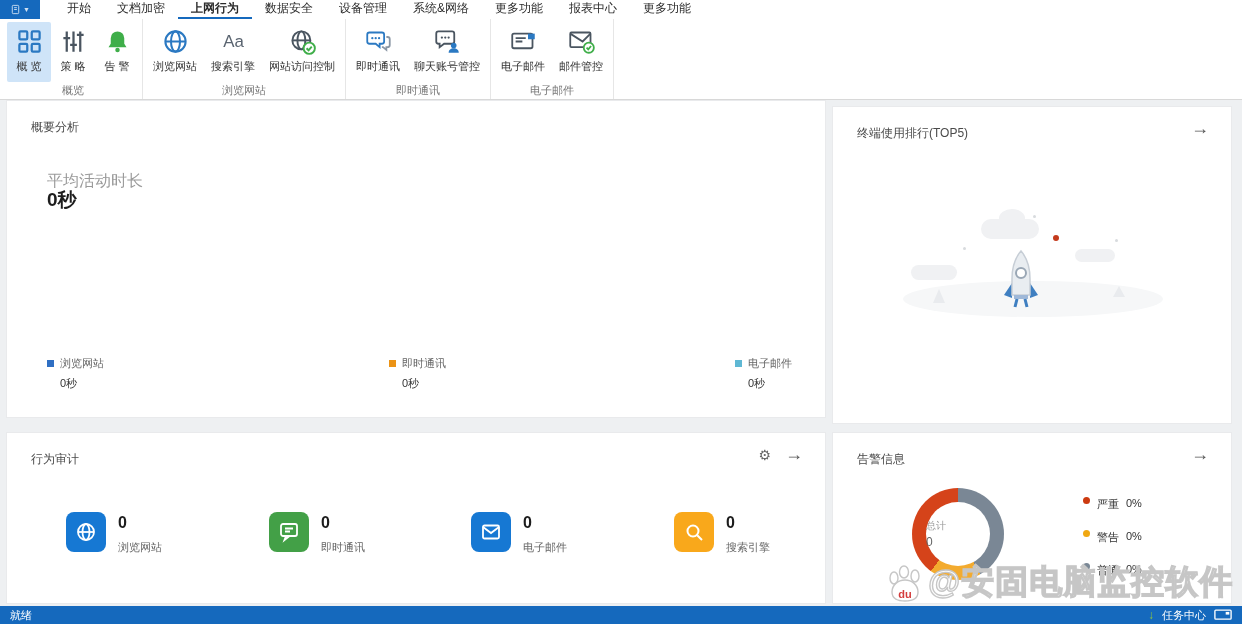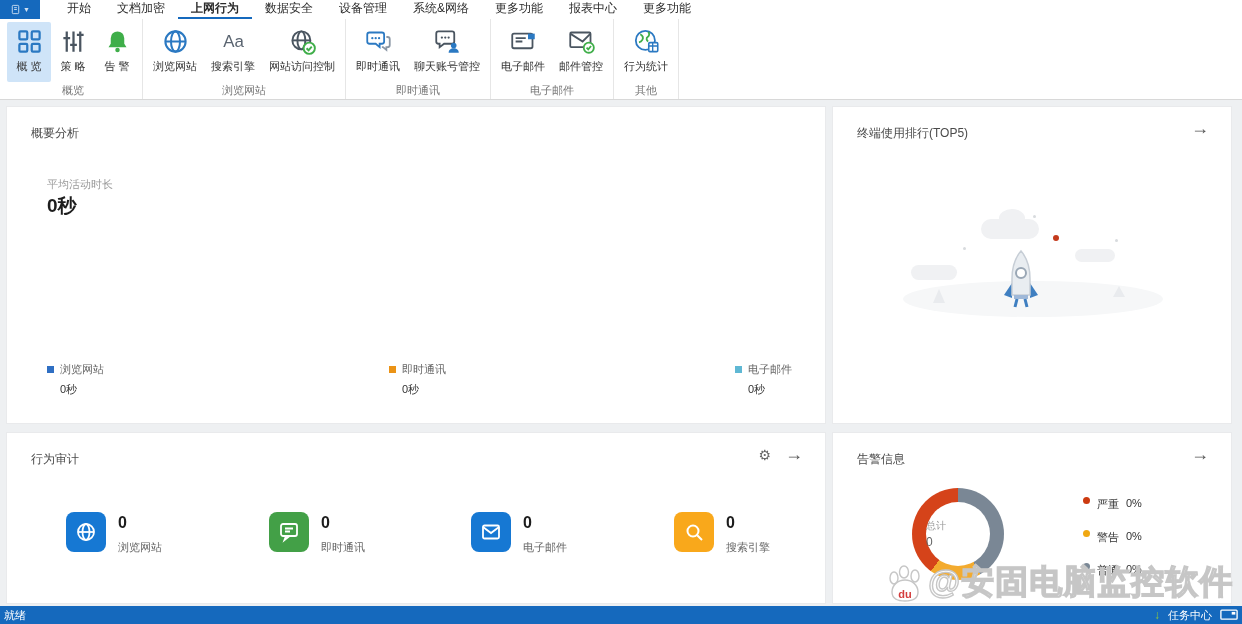--- a/index.html
+++ b/index.html
@@ -25,27 +25,27 @@
   .rbtn .ricon svg { width:27px; height:27px; }
   .rbtn .rlabel { font-size:11px; color:#333; white-space:nowrap; }
   .rgroup-label { text-align:center; font-size:11px; color:#777; padding:1px 6px 4px; }
 
   
   .card { position:absolute; background:#fff; border:1px solid #e9eaec; }
   .card-title { position:absolute; top:18px; left:24px; font-size:12px; color:#4a4a4a; }
   .card-arrow { position:absolute; top:12px; right:22px; font-size:18px; color:#555; cursor:pointer; line-height:1; }
   .gear { position:absolute; top:15px; right:54px; font-size:14px; color:#666; cursor:pointer; line-height:1; }
 
-  #card-summary { left:6px; top:106px; width:820px; height:318px; }
+  #card-summary { left:6px; top:100px; width:820px; height:318px; }
   #card-top5    { left:832px; top:106px; width:400px; height:318px; }
   #card-audit   { left:6px;  top:432px; width:820px; height:172px; }
   #card-alert   { left:832px; top:432px; width:400px; height:172px; }
 
   
-  .avg-label { position:absolute; left:40px; top:70px; font-size:11px; color:#9a9a9a; }
+  .avg-label { position:absolute; left:40px; top:70px; font-size:16px; color:#9a9a9a; }
   .avg-value { position:absolute; left:40px; top:86px; font-size:19px; font-weight:bold; color:#1d1d1d; }
   .plot { position:absolute; left:40px; top:134px; width:717px; height:85px; border-top:1px solid #ececec; }
   .gridline { position:absolute; left:0; width:100%; border-top:1px dashed #e3e3e3; }
   .avgline { position:absolute; left:0; bottom:0; width:calc(100% + 6px); border-top:1px dashed #6abf69; }
   .avgtag { position:absolute; right:-26px; bottom:-6px; font-size:10px; color:#6abf69; }
   .xtick { position:absolute; top:90px; font-size:10px; color:#999; }
   .sleg { position:absolute; top:255px; font-size:11px; }
   .sleg-head { display:flex; align-items:center; gap:6px; color:#666; }
   .sleg-sq { width:7px; height:7px; display:inline-block; }
   .sleg-val { margin-left:13px; margin-top:5px; color:#333; }
@@ -72,21 +72,21 @@
   .donut-hole .dl { font-size:10px; color:#999; }
   .donut-hole .dv { font-size:12px; color:#666; }
   .aleg { position:absolute; left:250px; display:flex; align-items:flex-start; gap:7px; font-size:11px; color:#333; }
   .aleg-dot { width:7px; height:7px; border-radius:50%; flex:none; }
 
   
   .watermark { position:absolute; left:884px; top:560px; display:flex; align-items:center; gap:2px; z-index:9; pointer-events:none; }
   .wm-text { font-size:33px; font-weight:bold; letter-spacing:1px; color:rgba(255,255,255,0.92); -webkit-text-stroke:1.3px #c6c6c6; text-shadow:0 0 1px #cfcfcf; }
 
   
-  .statusbar { position:absolute; left:0; top:606px; width:1242px; height:18px; background:#1569bd; color:#fff; font-size:11px; display:flex; align-items:center; justify-content:space-between; padding:0 4px; z-index:6; }
+  .statusbar { position:absolute; left:0; top:606px; width:1242px; height:18px; background:#1569bd; color:#fff; font-size:11px; display:flex; align-items:center; justify-content:space-between; padding:0 10px; z-index:6; }
   .sb-right { display:flex; align-items:center; gap:8px; }
   .sb-down { color:#8dc63f; font-weight:bold; font-size:12px; }
 </style>
 </head>
 <body>
 
 <div class="menubar">
   <div class="appbtn">
     <svg viewBox="0 0 24 24" fill="none" stroke="#cfe0f2" stroke-width="2">
         <rect x="5" y="3" width="14" height="18" rx="2"></rect>
@@ -231,36 +231,20 @@
               <circle cx="18.5" cy="17.5" r="4.5" fill="#fff" stroke="#3fae49"></circle>
               <path d="M16.5 17.5l1.5 1.5 2.5-3" stroke="#3fae49"></path>
             </svg>
           </span>
         <span class="rlabel">邮件管控</span>
       </div>
     </div>
     <div class="rgroup-label">电子邮件</div>
   </div>
 
-  <div class="rgroup">
-    <div class="rbtns">
-      <div class="rbtn">
-        <span class="ricon">
-            <svg viewBox="0 0 24 24" fill="none">
-              <circle cx="11" cy="11" r="8.5" stroke="#2b79c2" stroke-width="1.6"></circle>
-              <path d="M6.5 5.5c2 1.2 2.8 3.2 1.8 5s-3 2.2-3 2.2M13.5 3.5c1.5 1.5 1 3.5-.5 4.5s-1 3 .5 4" stroke="#3fae49" stroke-width="1.6"></path>
-              <rect x="14" y="13" width="8" height="8" rx="1" fill="#fff" stroke="#2b79c2" stroke-width="1.4"></rect>
-              <path d="M14 16h8M17.5 13v8" stroke="#2b79c2" stroke-width="1.2"></path>
-            </svg>
-          </span>
-        <span class="rlabel">行为统计</span>
-      </div>
-    </div>
-    <div class="rgroup-label">其他</div>
-  </div>
 </div>
 
 <div class="card" id="card-summary">
   <div class="card-title">概要分析</div>
   <div class="avg-label">平均活动时长</div>
   <div class="avg-value">0秒</div>
 
 
   <div class="sleg" style="left:40px">
     <div class="sleg-head">

